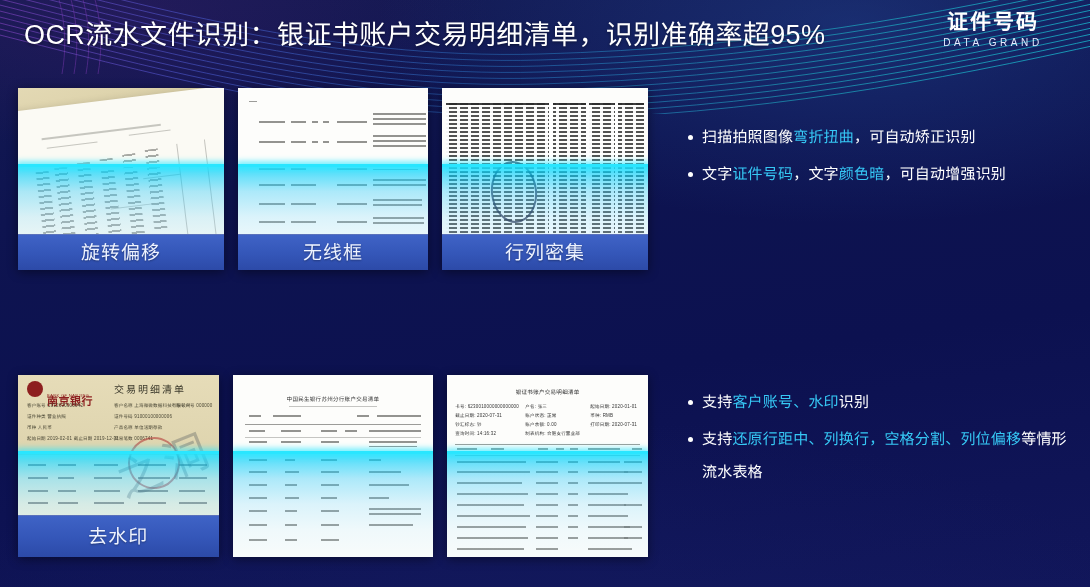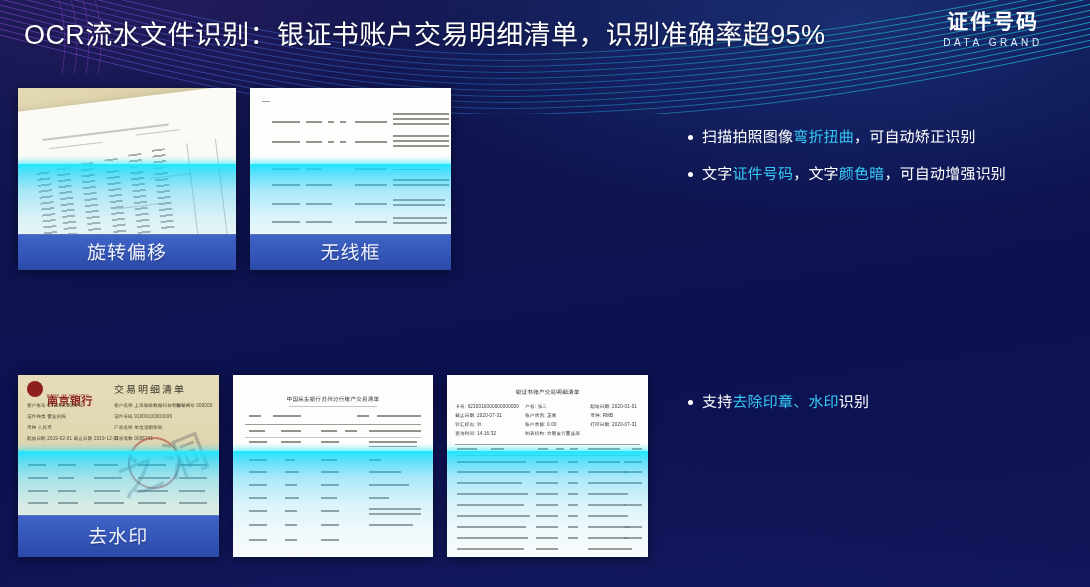--- a/index.html
+++ b/index.html
@@ -433,20 +433,34 @@
 
         <div class="tblock" style="left:11%;top:93%;width:14%;height:4px"></div>
         <div class="tblock" style="left:28%;top:93%;width:13%;height:4px"></div>
         <div class="tblock" style="left:52%;top:93%;width:16%;height:4px"></div>
         <div class="tblock" style="left:71%;top:91%;width:27%;height:8px"></div>
       </div>
       <div class="scan"></div>
       <div class="caption">无线框</div>
     </div>
 
+    <div class="card">
+      <div class="doc">
+        <div class="paper"></div>
+        <div class="dense" style="top:8%;bottom:4%;left:2%;right:2%"></div>
+        <div class="dense-mask" style="top:8%;bottom:4%;left:2%;right:2%"></div>
+        <div class="trow" style="left:2%;top:8%;width:96%;height:2px;background:#2a2a2a;opacity:.9"></div>
+        <div class="vline" style="left:52%;top:8%;bottom:4%;height:auto;background:#fff;width:4px;opacity:1"></div>
+        <div class="vline" style="left:70%;top:8%;bottom:4%;height:auto;background:#fff;width:3px;opacity:1"></div>
+        <div class="vline" style="left:84%;top:8%;bottom:4%;height:auto;background:#fff;width:3px;opacity:1"></div>
+        <div class="stamp"></div>
+      </div>
+      <div class="scan"></div>
+      <div class="caption">行列密集</div>
+    </div>
   </div>
 
   <div class="row row-bottom">
 
     <div class="card tall-caption">
       <div class="doc">
         <div class="paper" style="background:#f7f2de"></div>
         <div class="bank-head"></div>
         <div class="bank-logo"></div>
         <div class="bank-name">南京银行</div>
@@ -637,16 +651,17 @@
       <div class="scan"></div>
     </div>
   </div>
 
   <div class="bullets group-1">
     <div class="bullet"><span>扫描拍照图像</span><span class="hl">弯折扭曲</span><span>，可自动矫正识别</span></div>
     <div class="bullet"><span>文字</span><span class="hl">证件号码</span><span>，文字</span><span class="hl">颜色暗</span><span>，可自动增强识别</span></div>
   </div>
 
   <div class="bullets group-2">
-    <div class="bullet"><span>支持</span><span class="hl">去除印章、水印</span><span>识别</span></div>
+    <div class="bullet"><span>支持</span><span class="hl">客户账号、水印</span><span>识别</span></div>
+    <div class="bullet"><span>支持</span><span class="hl">还原行距中、列换行，空格分割、列位偏移</span><span>等情形流水表格</span></div>
   </div>
 
 </div>
 
 </body></html>

